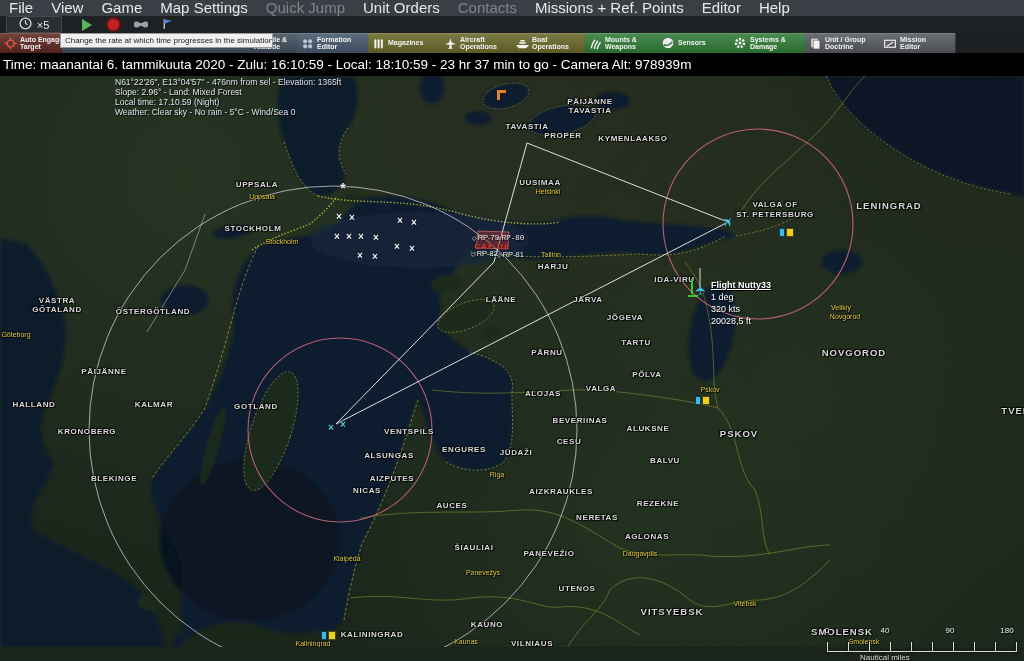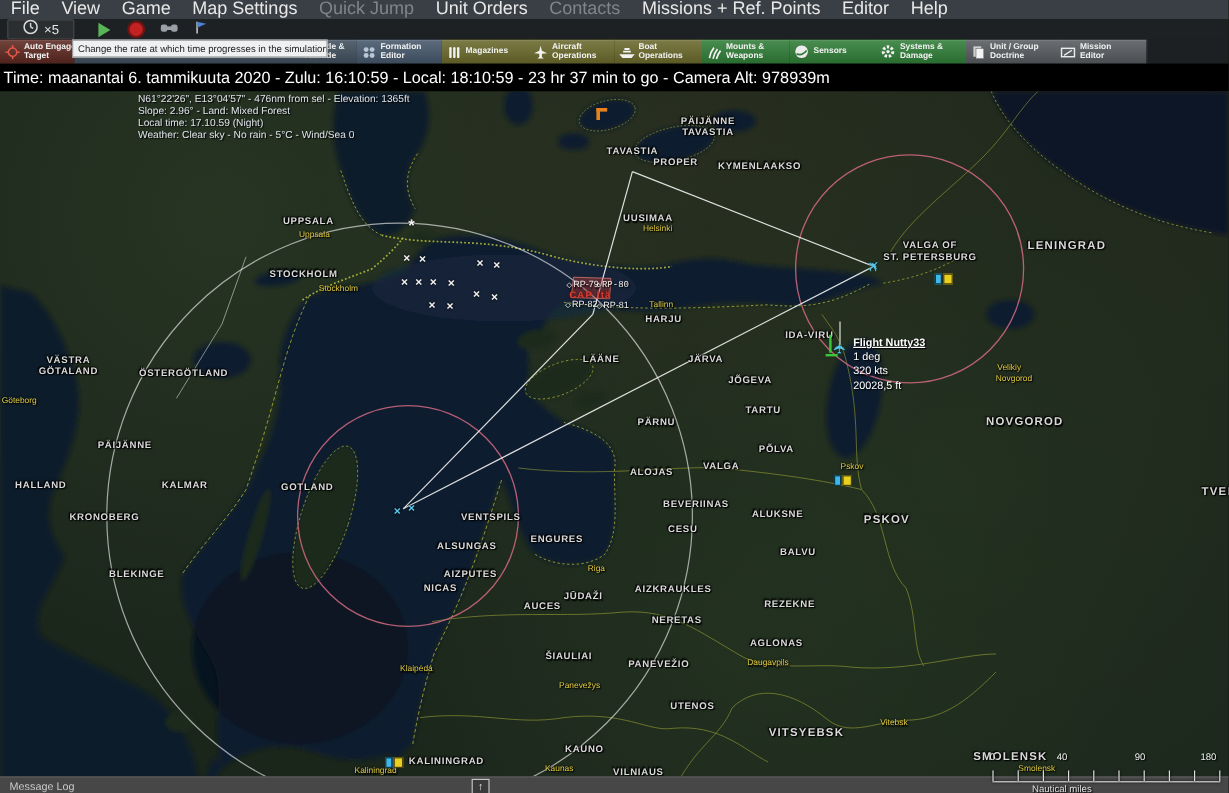--- a/index.html
+++ b/index.html
@@ -378,25 +378,25 @@
         <div class="mlabel" style="left: 647px; top: 298px;">PÕLVA</div>
         <div class="mlabel" style="left: 601px; top: 312px;">VALGA</div>
         <div class="mlabel" style="left: 547px; top: 276px;">PÄRNU</div>
         <div class="mlabel" style="left: 543px; top: 317px;">ALOJAS</div>
         <div class="mlabel" style="left: 580px; top: 344px;">BEVERIINAS</div>
         <div class="mlabel" style="left: 648px; top: 352px;">ALUKSNE</div>
         <div class="mlabel" style="left: 569px; top: 365px;">CESU</div>
         <div class="mlabel" style="left: 665px; top: 384px;">BALVU</div>
         <div class="mlabel" style="left: 658px; top: 427px;">REZEKNE</div>
         <div class="mlabel" style="left: 647px; top: 460px;">AGLONAS</div>
-        <div class="mlabel" style="left: 557px; top: 441px; padding-left: 14px;">NERETAS</div>
+        <div class="mlabel" style="left: 590px; top: 441px; padding-left: 14px;">NERETAS</div>
         <div class="mlabel" style="left: 561px; top: 415px;">AIZKRAUKLES</div>
         <div class="mlabel" style="left: 452px; top: 429px;">AUCES</div>
         <div class="mlabel" style="left: 464px; top: 373px;">ENGURES</div>
-        <div class="mlabel" style="left: 486px; top: 376px; margin-top: 45px;">JŪDAŽI</div>
+        <div class="mlabel" style="left: 516px; top: 376px;">JŪDAŽI</div>
         <div class="mlabel" style="left: 409px; top: 355px;">VENTSPILS</div>
         <div class="mlabel" style="left: 389px; top: 379px;">ALSUNGAS</div>
         <div class="mlabel" style="left: 392px; top: 402px;">AIZPUTES</div>
         <div class="mlabel" style="left: 367px; top: 414px;">NICAS</div>
         <div class="mlabel" style="left: 474px; top: 471px;">ŠIAULIAI</div>
         <div class="mlabel" style="left: 549px; top: 477px;">PANEVEŽIO</div>
         <div class="mlabel" style="left: 577px; top: 512px;">UTENOS</div>
         <div class="mlabel" style="left: 487px; top: 548px;">KAUNO</div>
         <div class="mlabel" style="left: 532px; top: 567px; text-align: right;">VILNIAUS</div>
         <div class="mlabel" style="left: 372px; top: 558px;">KALININGRAD</div>
@@ -485,17 +485,13 @@
       <div class="tick" style="left: 133px;"></div>
       <div class="tick" style="left: 154px;"></div>
       <div class="tick" style="left: 175px;"></div>
       <div class="tick" style="left: 196px;"></div>
       <div class="num" style="left: 7px;">0</div>
       <div class="num" style="left: 65px;">40</div>
       <div class="num" style="left: 130px;">90</div>
       <div class="num" style="left: 187px;">180</div>
     </div>
 
-  <div id="bottombar">
-    <div class="lbl">Message Log</div>
-    <div id="log-expand">↑</div>
-  </div>
 </div>
 
 </body></html>

